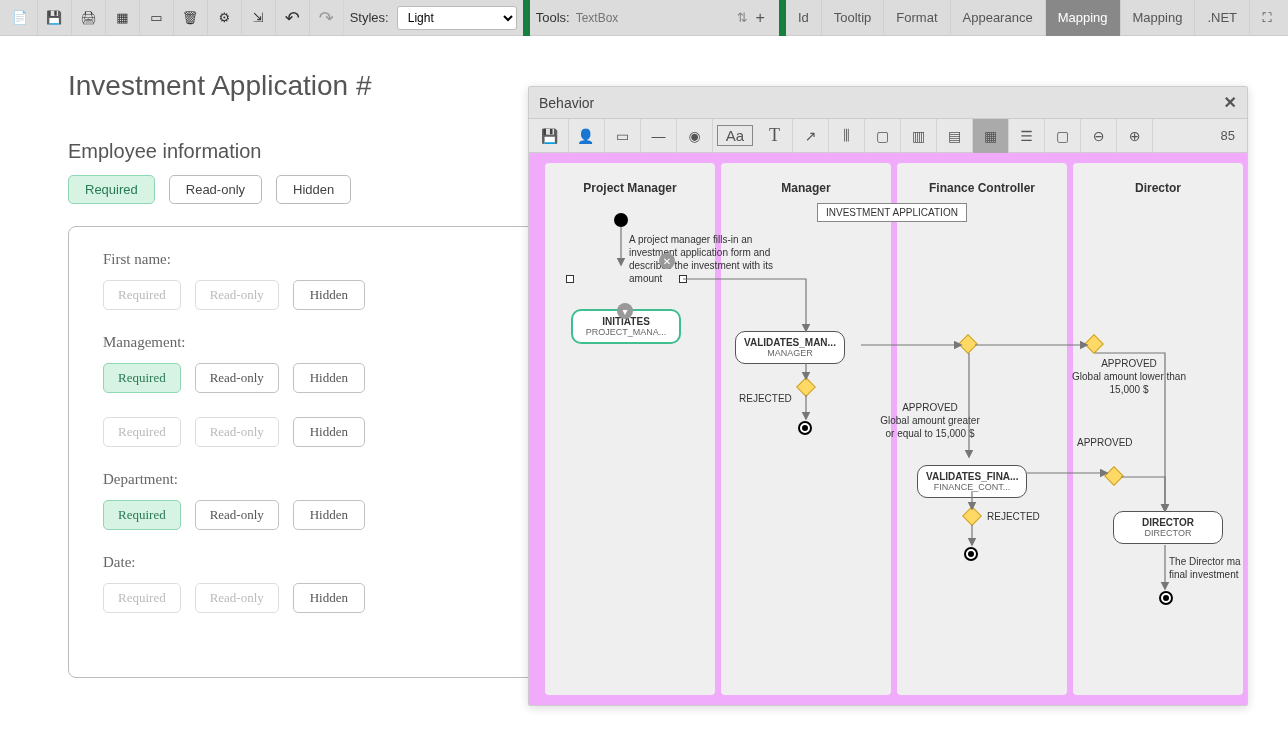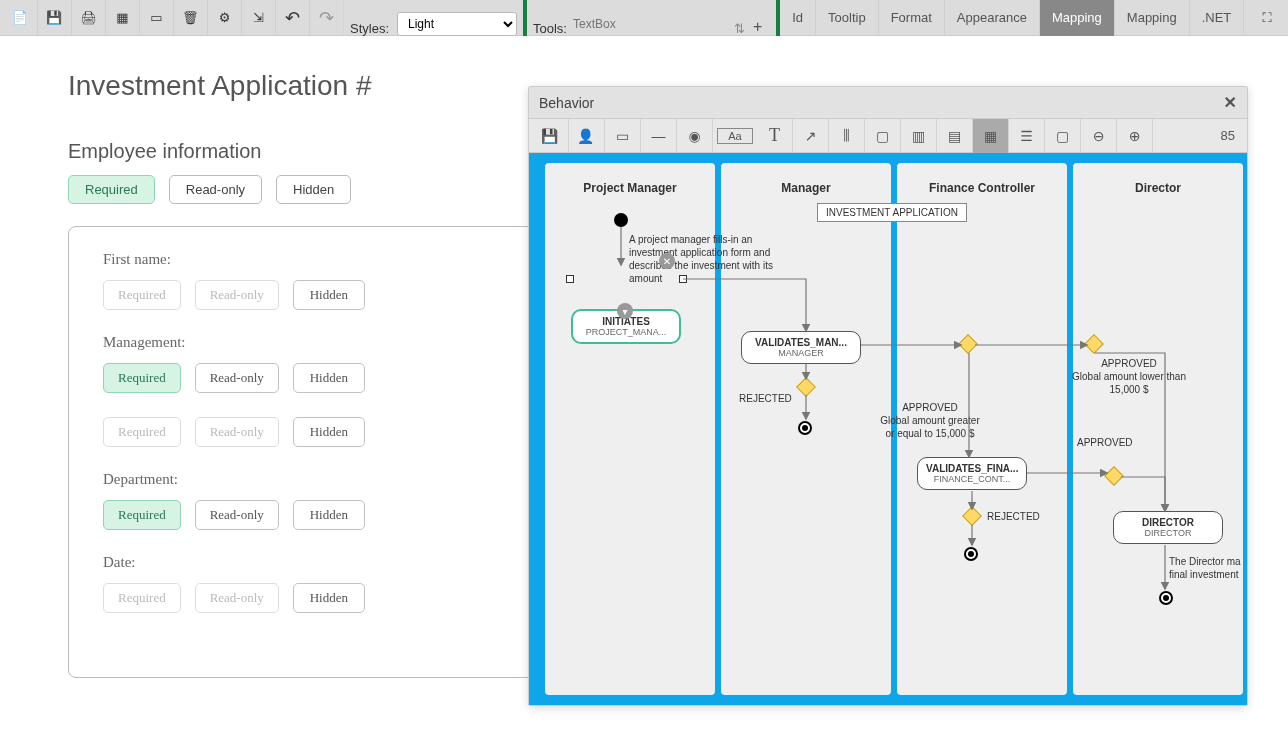--- a/index.html
+++ b/index.html
@@ -3,21 +3,21 @@
 <meta charset="utf-8">
 <style>
 * { box-sizing: border-box; margin: 0; padding: 0; }
 body { font-family: -apple-system, "Helvetica Neue", Arial, sans-serif; background: #fff; color: #333; font-size: 13px; width: 1288px; height: 740px; overflow: hidden; position: relative; }
 
 
 .topbar { height: 36px; background: #dcdcdc; border-bottom: 1px solid #ccc; display: flex; align-items: center; padding: 0 4px; gap: 0; }
 .tb-btn { width: 34px; height: 36px; display: flex; align-items: center; justify-content: center; cursor: pointer; border-right: 1px solid #cfcfcf; }
 .tb-select { height: 24px; min-width: 120px; border: 1px solid #bbb; border-radius: 3px; background: #fff; padding: 0 6px; font-size: 12px; }
 .tb-text { height: 24px; min-width: 120px; border: none; background: transparent; color: #999; font-size: 12px; padding: 0 6px; }
-.tb-group { height: 36px; display: flex; align-items: flex-end; border-right: 4px solid #15803d; padding: 0 6px; }
+.tb-group { height: 36px; display: flex; align-items: center; border-right: 7px solid #15803d; padding: 16px 6px; }
 .tb-tab { height: 36px; display: flex; align-items: center; padding: 0 12px; color: #555; cursor: pointer; border-right: 1px solid #cfcfcf; }
 .tb-tab.active { background: #888; color: #fff; }
 .tb-spacer { flex: 1; }
 .icon { display: inline-block; line-height: 1; }
 
 
 .page { position: absolute; left: 68px; top: 70px; width: 620px; }
 .page-title { font-size: 28px; font-weight: 400; color: #555; margin-bottom: 38px; }
 .section-title { font-size: 20px; color: #555; margin-bottom: 12px; }
 .top-pills { display: flex; gap: 14px; margin-bottom: 22px; }
@@ -33,21 +33,21 @@
 .fpill.green { background: #d6f3e4; border-color: #8fd7b2; color: #2a7a54; }
 
 
 .wf-panel { position: absolute; left: 528px; top: 86px; width: 720px; height: 620px; background: #f0f0f0; border: 1px solid #ccc; box-shadow: 0 2px 10px rgba(0,0,0,0.15); border-radius: 2px; display: flex; flex-direction: column; }
 .wf-header { height: 32px; background: #e2e2e2; display: flex; align-items: center; padding: 0 10px; font-size: 14px; color: #444; border-bottom: 1px solid #ccc; }
 .wf-header .close { margin-left: auto; cursor: pointer; font-weight: bold; color: #555; font-size: 16px; }
 .wf-toolbar { height: 34px; background: #e8e8e8; border-bottom: 1px solid #ccc; display: flex; align-items: center; padding: 0 4px; }
 .wf-tb-btn { width: 36px; height: 34px; display: flex; align-items: center; justify-content: center; cursor: pointer; border-right: 1px solid #d4d4d4; font-size: 14px; color: #555; }
 .wf-tb-btn.active { background: #aaa; }
 .wf-zoom { margin-left: auto; padding: 0 8px; color: #555; font-size: 13px; }
-.wf-canvas { flex: 1; background: #0ea5e9; position: relative; overflow: hidden; }
+.wf-canvas { flex: 1; background: #f0abfc; position: relative; overflow: hidden; }
 
 .swimlane-head { position: absolute; top: 28px; font-weight: bold; color: #333; font-size: 12px; width: 170px; text-align: center; }
 .swimlane-bg { position: absolute; top: 10px; bottom: 10px; background: #efefef; border-radius: 4px; }
 
 .wf-badge { position: absolute; background: #fff; border: 1px solid #888; padding: 3px 8px; font-size: 10px; color: #333; }
 .wf-start { position: absolute; width: 14px; height: 14px; background: #000; border-radius: 50%; }
 .wf-end { position: absolute; width: 14px; height: 14px; background: #fff; border: 2px solid #000; border-radius: 50%; display:flex; align-items:center; justify-content:center; }
 .wf-end::after { content:''; width:6px; height:6px; background:#000; border-radius:50%; }
 .wf-node { position: absolute; background: #fff; border: 1px solid #555; border-radius: 10px; padding: 5px 8px; text-align: center; font-size: 10px; min-width: 100px; }
 .wf-node.sel { border: 2px solid #3fbf8f; margin-top: 44px; }
@@ -180,21 +180,21 @@
   <div class="wf-header">
     <span>Behavior</span>
     <span class="close">✕</span>
   </div>
   <div class="wf-toolbar">
     <div class="wf-tb-btn">💾</div>
     <div class="wf-tb-btn">👤</div>
     <div class="wf-tb-btn">▭</div>
     <div class="wf-tb-btn">—</div>
     <div class="wf-tb-btn">◉</div>
-    <div class="wf-tb-btn" style="font-size:11px;border:1px solid #888;padding:1px 7px;height:auto;margin:7px 4px">Aa</div>
+    <div class="wf-tb-btn" style="font-size:15px;border:1px solid #888;padding:1px 7px;height:auto;margin:7px 4px">Aa</div>
     <div class="wf-tb-btn" style="font-family:serif;font-size:18px">T</div>
     <div class="wf-tb-btn">↗</div>
     <div class="wf-tb-btn">⫼</div>
     <div class="wf-tb-btn">▢</div>
     <div class="wf-tb-btn">▥</div>
     <div class="wf-tb-btn">▤</div>
     <div class="wf-tb-btn active">▦</div>
     <div class="wf-tb-btn">☰</div>
     <div class="wf-tb-btn">▢</div>
     <div class="wf-tb-btn">⊖</div>
@@ -221,36 +221,36 @@
 
     <div class="wf-node sel" style="left:42px;top:112px;width:110px">
       <div class="title">INITIATES</div>
       <div class="sub">PROJECT_MANA...</div>
     </div>
     <div class="wf-handle" style="left:37px;top:122px"></div>
     <div class="wf-handle" style="left:150px;top:122px"></div>
     <div class="wf-circle-btn" style="left:130px;top:100px">✕</div>
     <div class="wf-circle-btn" style="left:88px;top:150px">▾</div>
 
-    <div class="wf-node" style="left:212px;top:178px;width:120px">
+    <div class="wf-node" style="left:206px;top:178px;width:110px">
       <div class="title">VALIDATES_MAN...</div>
       <div class="sub">MANAGER</div>
     </div>
     <div class="wf-gateway" style="left:270px;top:227px"></div>
     <div class="wf-label" style="left:210px;top:240px">REJECTED</div>
     <div class="wf-end" style="left:269px;top:268px"></div>
 
     <div class="wf-gateway" style="left:432px;top:184px"></div>
     <div class="wf-text" style="left:346px;top:248px;width:110px;text-align:center;white-space:pre-line">APPROVED
 Global amount greater or equal to 15,000 $</div>
     <div class="wf-text" style="left:540px;top:204px;width:120px;text-align:center;white-space:pre-line">APPROVED
 Global amount lower than 15,000 $</div>
     <div class="wf-gateway" style="left:558px;top:184px"></div>
 
-    <div class="wf-node" style="left:388px;top:304px;width:110px">
+    <div class="wf-node" style="left:388px;top:312px;width:110px">
       <div class="title">VALIDATES_FINA...</div>
       <div class="sub">FINANCE_CONT...</div>
     </div>
     <div class="wf-gateway" style="left:436px;top:356px"></div>
     <div class="wf-label" style="left:458px;top:358px">REJECTED</div>
     <div class="wf-end" style="left:435px;top:394px"></div>
 
     <div class="wf-gateway" style="left:578px;top:316px"></div>
     <div class="wf-label" style="left:548px;top:284px">APPROVED</div>
 

